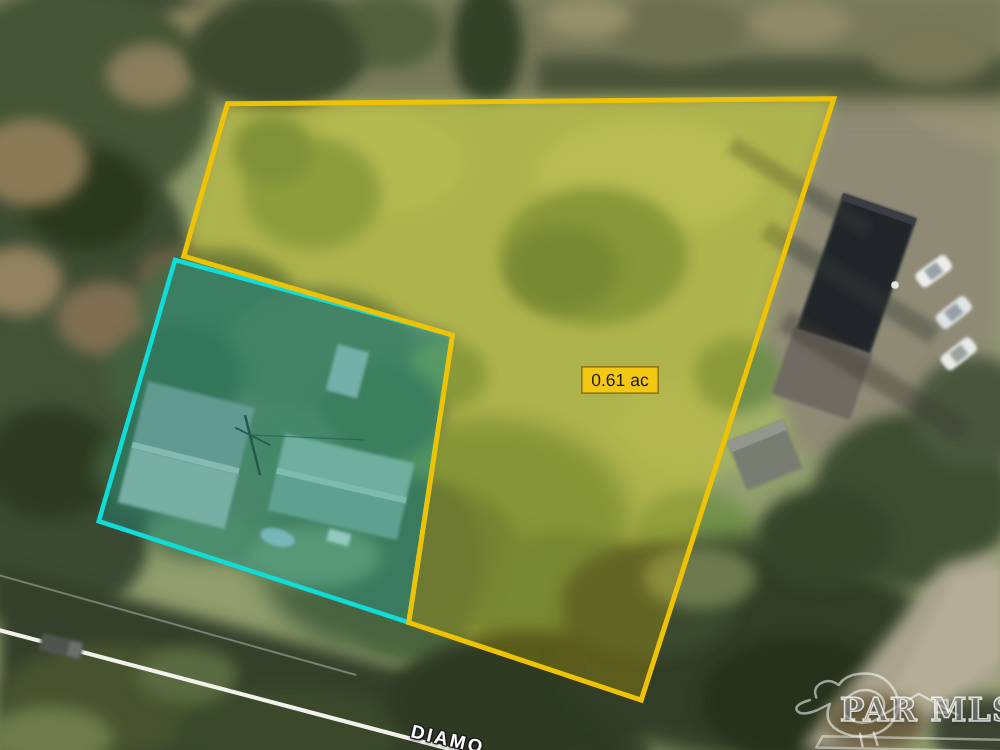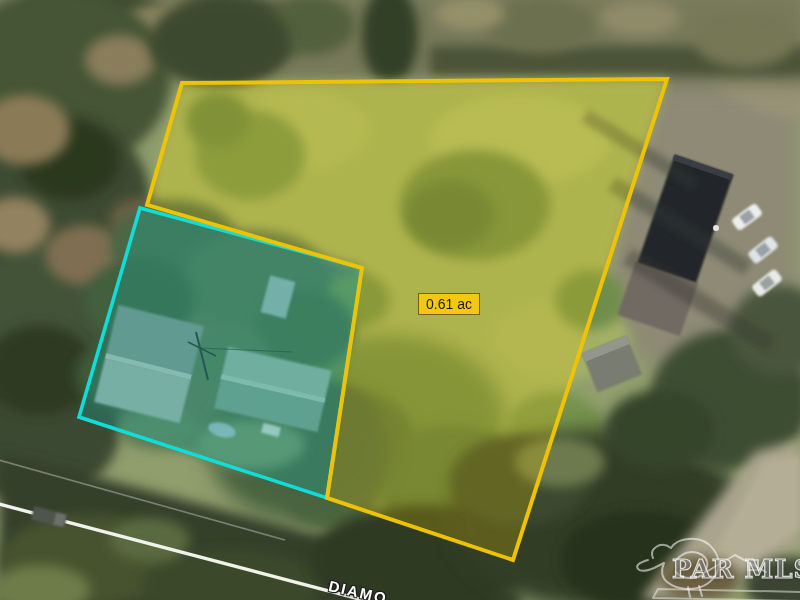--- a/index.html
+++ b/index.html
@@ -2,21 +2,21 @@
 <html><head>
 <meta charset="utf-8">
 <style>
   html,body{margin:0;padding:0;background:#222;}
   .stage{
     position:relative;width:800px;height:600px;overflow:hidden;
     background:#8c996a;font-family:"Liberation Sans",sans-serif;
   }
   .stage svg{position:absolute;left:0;top:0;}
   .area-label{
-    position:absolute;left:418px;top:293px;
+    position:absolute;left:465px;top:293px;
     background:#F3C712;border:1px solid #756017;
     color:#1A1A10;font-size:14px;line-height:18px;
     padding:1px 7px;white-space:nowrap;
   }
   .road-label{
     position:absolute;left:331px;top:577px;
     transform:rotate(13deg);transform-origin:left top;
     color:#ffffff;font-size:15px;font-weight:bold;letter-spacing:2px;
     white-space:nowrap;
     text-shadow:-1px -1px 0 #1c1c1c,1px -1px 0 #1c1c1c,-1px 1px 0 #1c1c1c,

